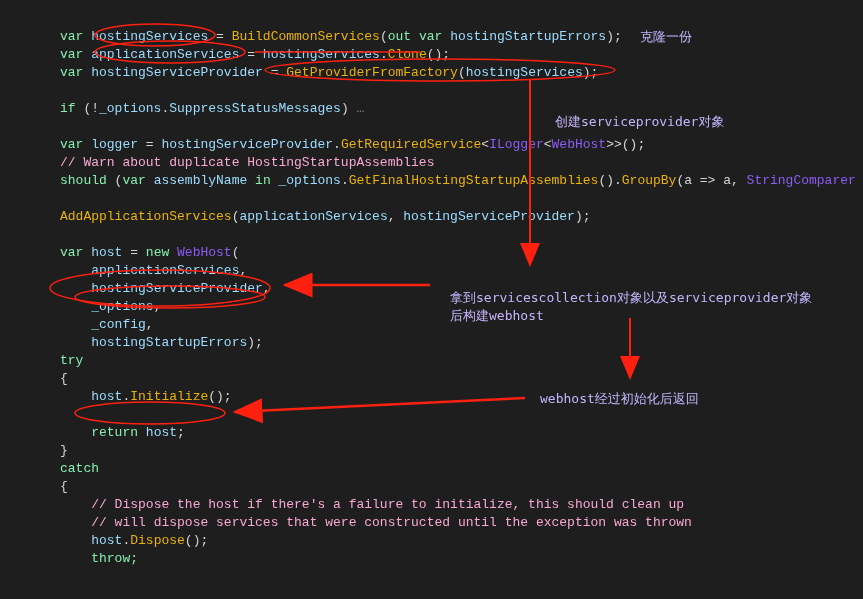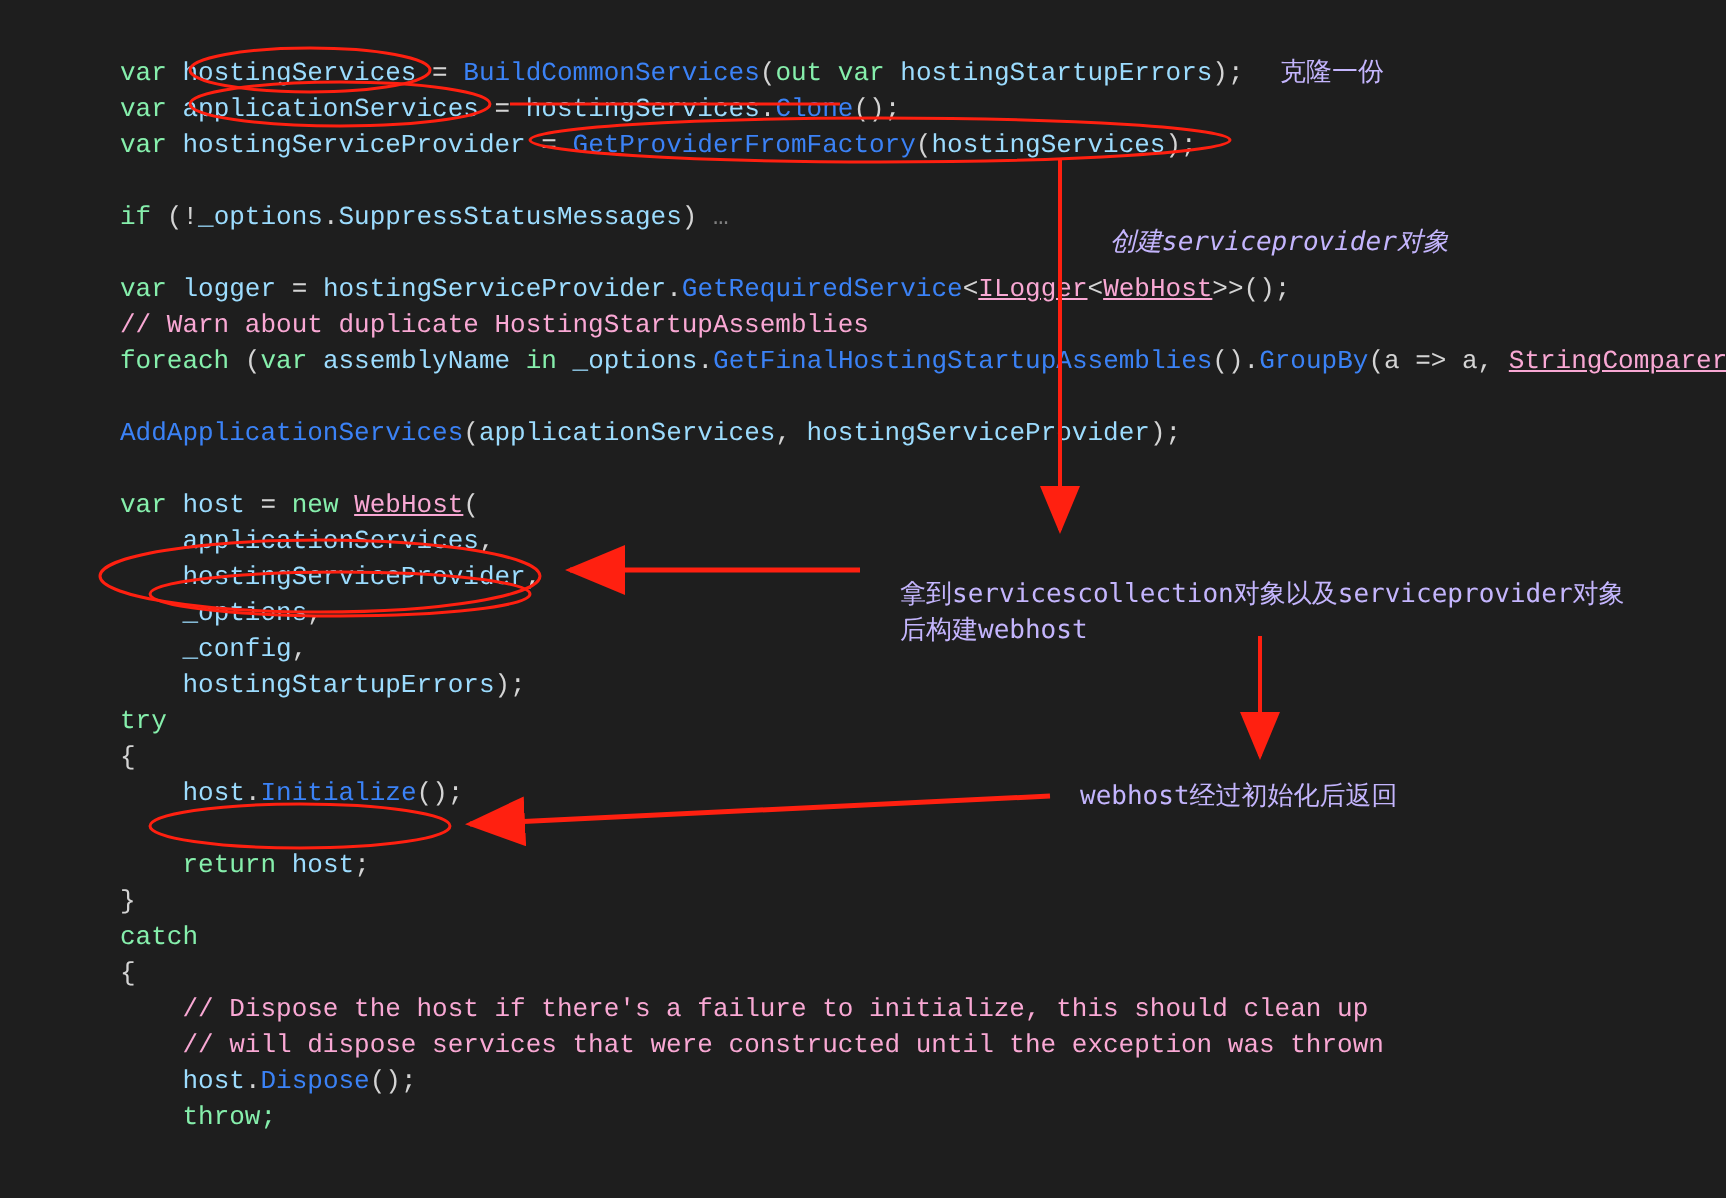--- a/index.html
+++ b/index.html
@@ -14,23 +14,23 @@
     height: 599px;
     overflow: hidden;
     position: relative;
   }
   .code-area {
     padding: 10px 0 0 60px;
     white-space: pre;
     position: relative;
   }
   .kw { color: #86efac; }
-  .type { color: #f9a8d4; text-decoration: underline; }
+  .type { color: #8b5cf6; }
   .var { color: #9cdcfe; }
-  .method { color: #3b82f6; }
+  .method { color: #eab308; }
   .comment { color: #f9a8d4; }
   .gray { color: #808080; }
   .annot {
     position: absolute;
     color: #c4b5fd;
     font-family: Consolas, monospace;
     font-size: 13px;
     z-index: 10;
   }
   svg.overlay {
@@ -48,21 +48,21 @@
 
 <div class="code-area">
 <span class="kw">var</span> <span class="var">hostingServices</span><span> = </span><span class="method">BuildCommonServices</span>(<span class="kw">out</span> <span class="kw">var</span> <span class="var">hostingStartupErrors</span><span>);</span>
 <span class="kw">var</span> <span class="var">applicationServices</span><span> = </span><span class="var">hostingServices</span><span>.</span><span class="method">Clone</span><span>();</span>
 <span class="kw">var</span> <span class="var">hostingServiceProvider</span><span> = </span><span class="method">GetProviderFromFactory</span><span>(</span><span class="var">hostingServices</span><span>);</span>
 
 <span class="kw">if</span><span> (!</span><span class="var">_options</span><span>.</span><span class="var">SuppressStatusMessages</span><span>)</span><span class="gray"> …</span>
 
 <span class="kw">var</span> <span class="var">logger</span><span> = </span><span class="var">hostingServiceProvider</span><span>.</span><span class="method">GetRequiredService</span><span>&lt;</span><span class="type">ILogger</span><span>&lt;</span><span class="type">WebHost</span><span>&gt;&gt;();</span>
 <span class="comment">// Warn about duplicate HostingStartupAssemblies</span>
-<span class="kw">foreach</span><span> (</span><span class="kw">var</span> <span class="var">assemblyName</span> <span class="kw">in</span> <span class="var">_options</span><span>.</span><span class="method">GetFinalHostingStartupAssemblies</span><span>().</span><span class="method">GroupBy</span><span>(a =&gt; a, </span><span class="type">StringComparer</span>
+<span class="kw">should</span><span> (</span><span class="kw">var</span> <span class="var">assemblyName</span> <span class="kw">in</span> <span class="var">_options</span><span>.</span><span class="method">GetFinalHostingStartupAssemblies</span><span>().</span><span class="method">GroupBy</span><span>(a =&gt; a, </span><span class="type">StringComparer</span>
 
 <span class="method">AddApplicationServices</span><span>(</span><span class="var">applicationServices</span><span>, </span><span class="var">hostingServiceProvider</span><span>);</span>
 
 <span class="kw">var</span> <span class="var">host</span><span> = </span><span class="kw">new</span> <span class="type">WebHost</span><span>(</span>
     <span class="var">applicationServices</span><span>,</span>
     <span class="var">hostingServiceProvider</span><span>,</span>
     <span class="var">_options</span><span>,</span>
     <span class="var">_config</span><span>,</span>
     <span class="var">hostingStartupErrors</span><span>);</span>
 <span class="kw">try</span>
@@ -73,21 +73,21 @@
 <span>}</span>
 <span class="kw">catch</span>
 <span>{</span>
     <span class="comment">// Dispose the host if there's a failure to initialize, this should clean up</span>
     <span class="comment">// will dispose services that were constructed until the exception was thrown</span>
     <span class="var">host</span><span>.</span><span class="method">Dispose</span><span>();</span>
     <span class="kw">throw;</span>
 </div>
 
 <div class="annot" style="top:28px; left:640px;">克隆一份</div>
-<div class="annot" style="top:113px; left:555px;font-style:italic;">创建serviceprovider对象</div>
+<div class="annot" style="top:113px; left:555px;">创建serviceprovider对象</div>
 <div class="annot" style="top:277px; left:450px; white-space:pre;margin-top:12px;">拿到servicescollection对象以及serviceprovider对象
 后构建webhost</div>
 <div class="annot" style="top:390px; left:540px;">webhost经过初始化后返回</div>
 
 <svg class="overlay">
   <defs>
     <marker id="arrowhead" markerWidth="12" markerHeight="10" refX="11" refY="5" orient="auto">
       <polygon points="0 0, 12 5, 0 10" fill="#ff2010"></polygon>
     </marker>
   </defs>

